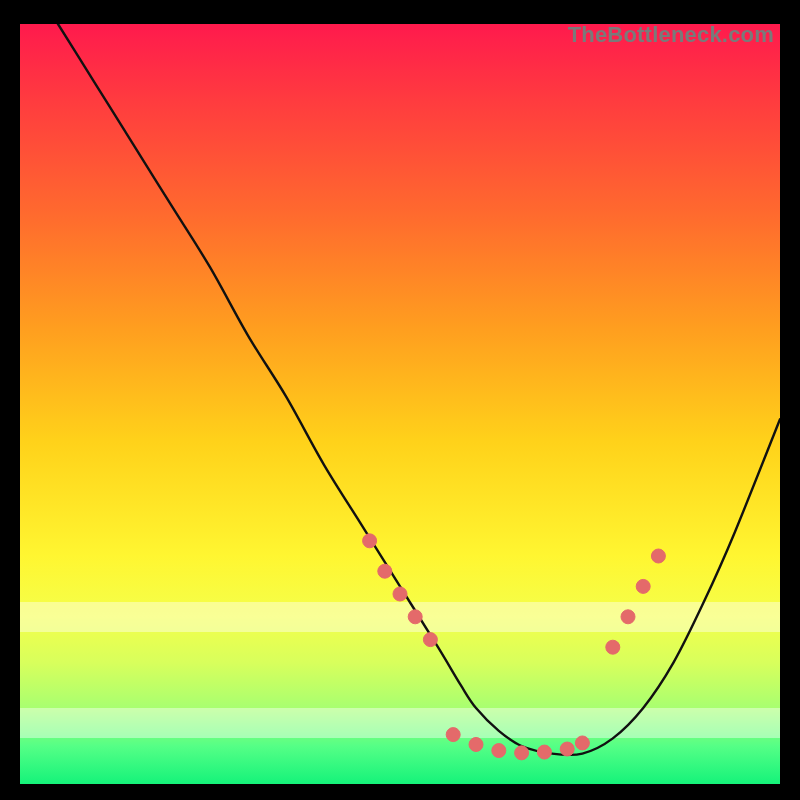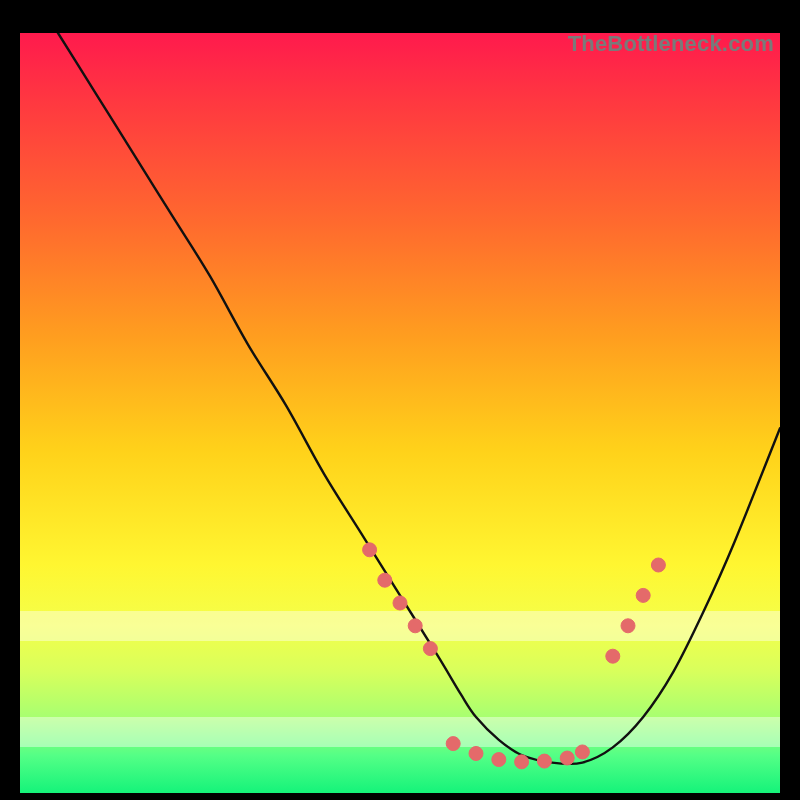--- a/index.html
+++ b/index.html
@@ -15,21 +15,21 @@
     position: absolute;
     left: 20px;
     top: 20px;
     width: 760px;
     height: 760px;
     background: #000;
   }
   .plot-area {
     position: absolute;
     left: 0;
-    top: 13px;
+    top: 4px;
     width: 760px;
     height: 760px;
     overflow: hidden;
     text-align: center;
   }
   .gradient {
     position: absolute;
     left: 0;
     top: 0;
     width: 760px;

